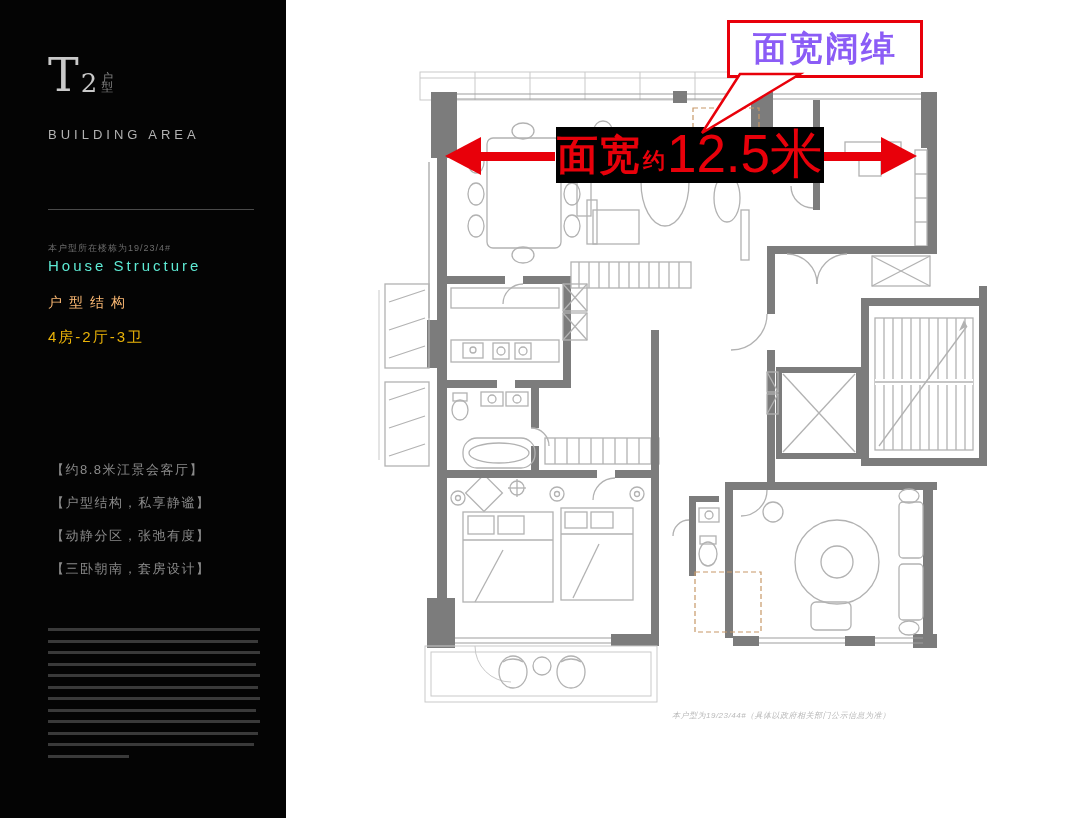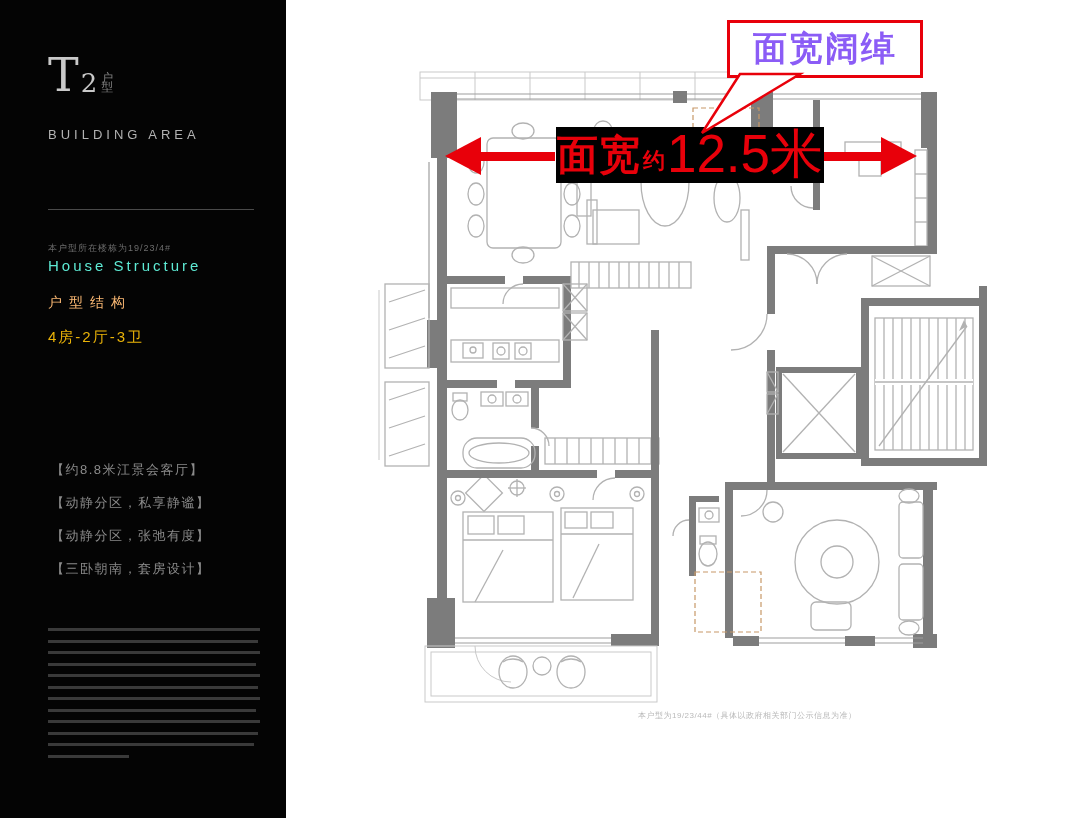--- a/index.html
+++ b/index.html
@@ -51,22 +51,22 @@
   .callout span{font-size:34px;font-weight:700;letter-spacing:2px;color:#8b5cf6;}
   .callout-tail{position:absolute;left:688px;top:71px;z-index:6;}
 
   
   .dim-label{position:absolute;left:556px;top:127px;width:268px;height:56px;background:#000000;
              display:flex;align-items:center;justify-content:center;z-index:4;color:#e8000a;}
   .dim-big{font-size:41px;font-weight:700;letter-spacing:1px;}
   .dim-val{font-size:53px;font-weight:400;letter-spacing:0px;}
   .dim-small{font-size:22px;font-weight:700;position:relative;top:6px;margin:0 2px;}
 
-  .footnote{position:absolute;left:638px;top:710px;font-size:8px;color:#b9b9b9;
-            letter-spacing:.5px;z-index:3;}
+  .footnote{position:absolute;left:672px;top:710px;font-size:8px;color:#b9b9b9;
+            letter-spacing:.5px;z-index:3;font-style:italic;}
   .disclaimer{position:absolute;left:420px;top:762px;width:625px;text-align:center;
               font-size:19px;letter-spacing:2px;color:#c6c6c6;z-index:3;}
 </style>
 </head>
 <body>
 
 <div class="screen">
 
   <aside class="sidebar">
     <div class="sb block-logo">
@@ -81,21 +81,21 @@
 
     <div class="sb divider"></div>
     <div class="sb note">本户型所在楼栋为19/23/4#</div>
 
     <div class="sb hs-en">House Structure</div>
     <div class="sb hs-cn">户型结构</div>
     <div class="sb layout">4房-2厅-3卫</div>
 
     <ul class="sb highlights">
       <li>【约8.8米江景会客厅】</li>
-      <li>【动静分区，私享静谧】</li>
+      <li>【户型结构，私享静谧】</li>
       <li>【动静分区，张弛有度】</li>
       <li>【三卧朝南，套房设计】</li>
     </ul>
 
     <div class="sb fineprint">
       <div class="fp" style="width:100%"></div>
         <div class="fp" style="width:99%"></div>
       <div class="fp" style="width:100%"></div>
         <div class="fp" style="width:98%"></div>
       <div class="fp" style="width:100%"></div>

